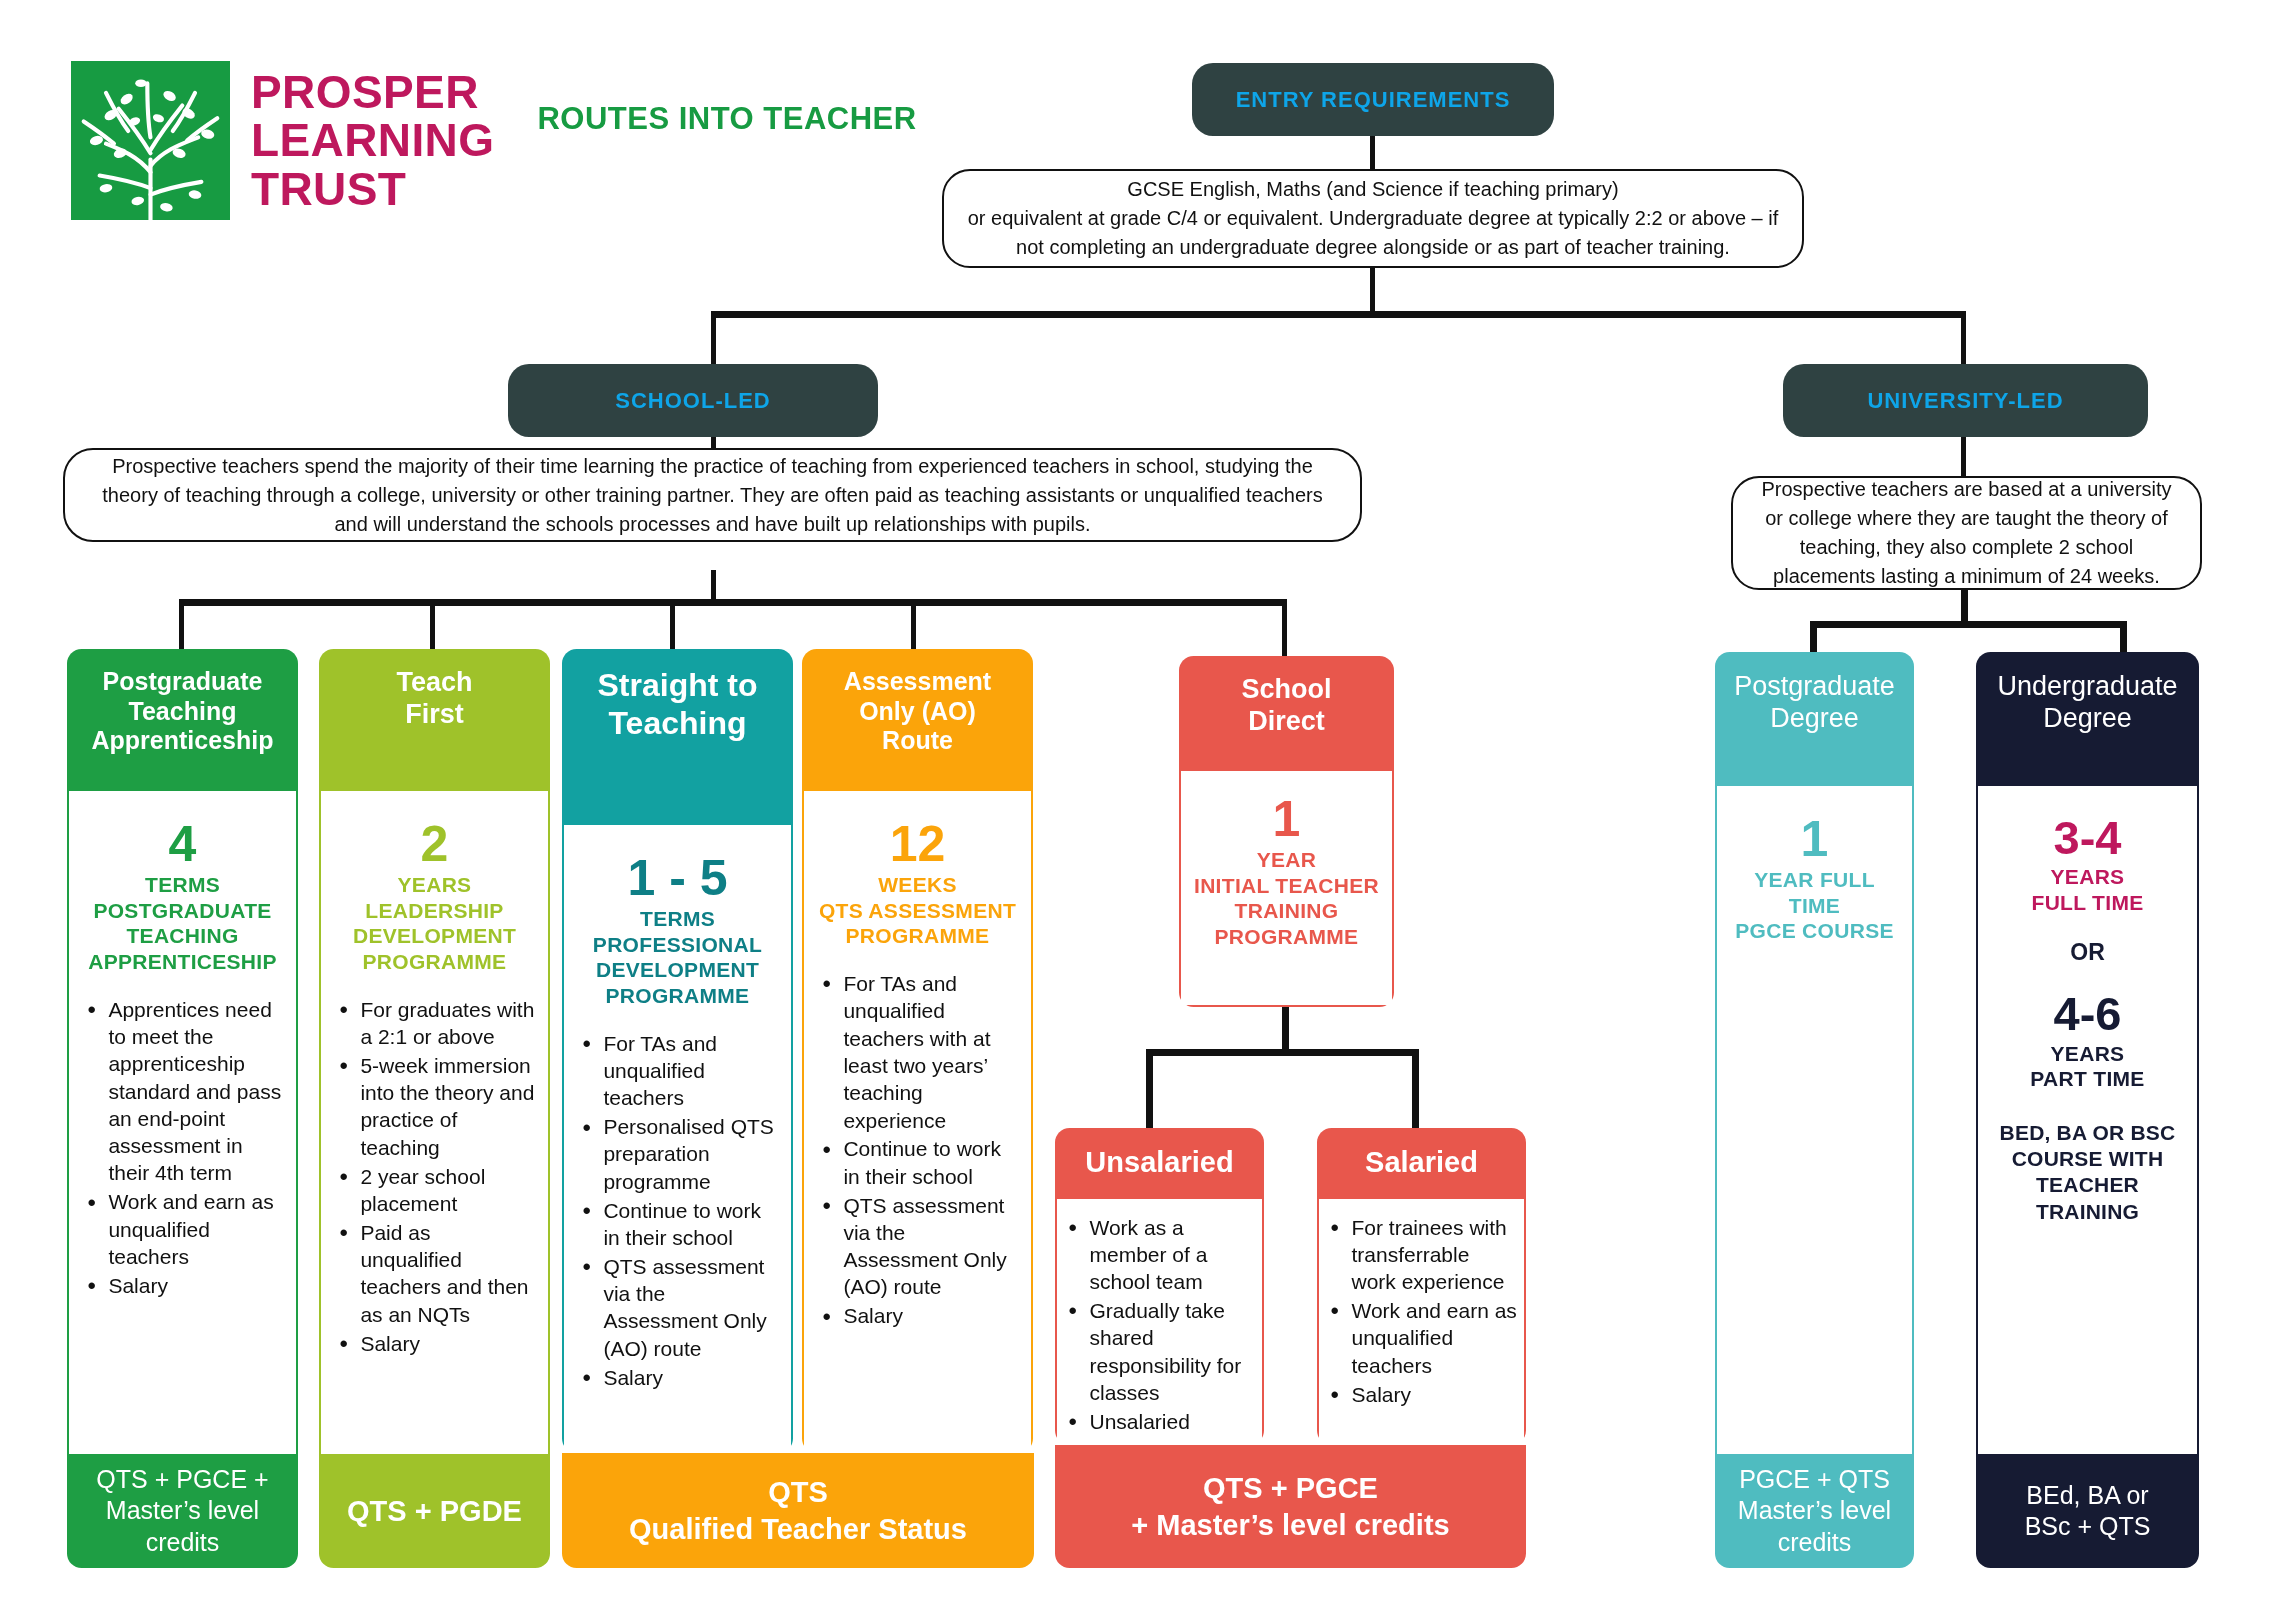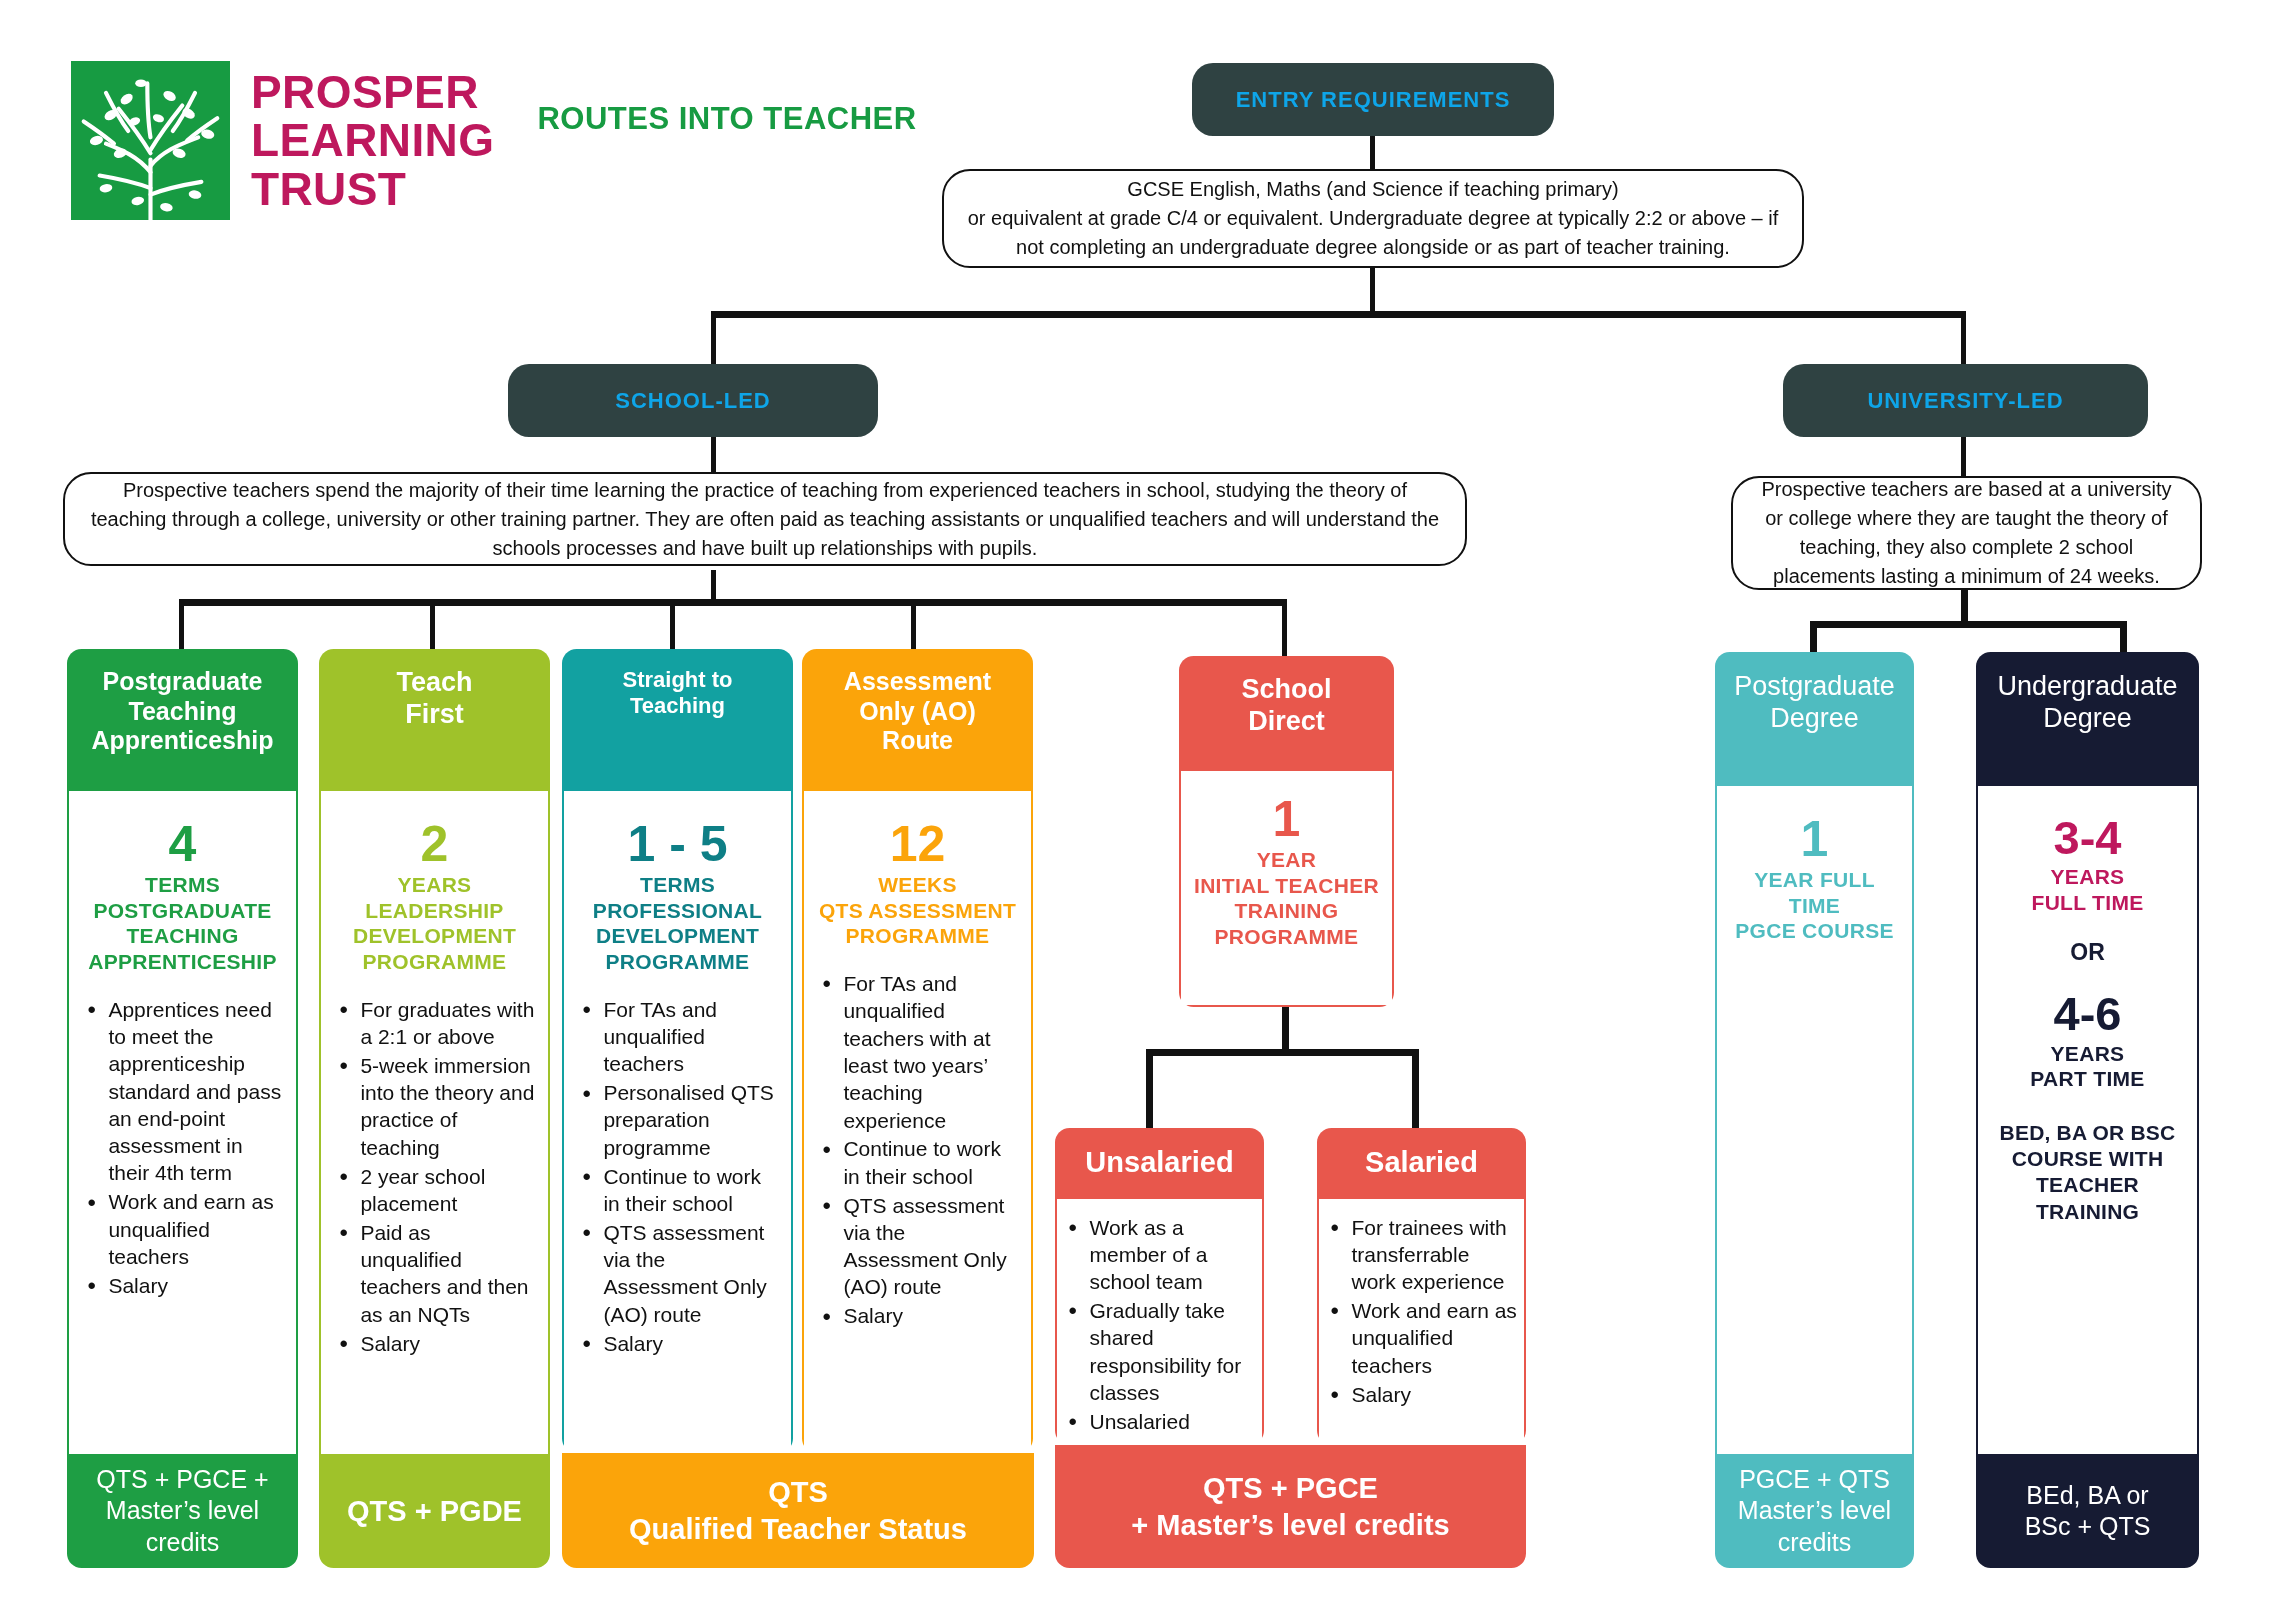--- a/index.html
+++ b/index.html
@@ -127,21 +127,21 @@
 
   <div class="ln" style="left:1370px;top:268px;width:4.9px;height:45px;"></div>
   <div class="ln" style="left:711px;top:311px;width:1255px;height:6.5px;"></div>
   <div class="ln" style="left:711px;top:311px;width:4.9px;height:57px;"></div>
   <div class="ln" style="left:1961px;top:311px;width:4.9px;height:57px;"></div>
 
   <div class="pill" style="left:508px;top:364px;width:370px;height:73px;font-size:22px;">
     <span>SCHOOL-LED</span>
   </div>
   <div class="ln" style="left:711px;top:437px;width:4.9px;height:41px;"></div>
-  <div class="note" style="left:63px;top:472px;width:1404px;height:94px;font-size:20px;">
+  <div class="note" style="left:63px;top:448px;width:1299px;height:94px;font-size:20px;border-radius:30px;">
     <span>Prospective teachers spend the majority of their time learning the practice of teaching from experienced teachers in school, studying the theory of teaching through a college, university or other training partner. They are often paid as teaching assistants or unqualified teachers and will understand the schools processes and have built up relationships with pupils.</span>
   </div>
   <div class="ln" style="left:711px;top:570px;width:4.9px;height:32px;"></div>
   <div class="ln" style="left:179px;top:599px;width:1108px;height:6.5px;"></div>
   <div class="ln" style="left:179px;top:599px;width:4.9px;height:50px;"></div>
   <div class="ln" style="left:430px;top:599px;width:4.9px;height:50px;"></div>
   <div class="ln" style="left:670px;top:599px;width:4.9px;height:50px;"></div>
   <div class="ln" style="left:911px;top:599px;width:4.9px;height:50px;"></div>
   <div class="ln" style="left:1282px;top:599px;width:4.9px;height:57px;"></div>
 
@@ -192,21 +192,21 @@
         <li>Paid as unqualified teachers and then as an NQTs</li>
         <li>Salary</li>
       </ul>
     </div>
     <div class="card-foot" style="background:#9FC22A;height:114px;font-size:29px;">
       <span>QTS + PGDE</span>
     </div>
   </div>
 
   <div class="card" style="left:562px;top:649px;width:231px;height:804px;">
-    <div class="card-head" style="background:#12A1A1;height:142px;font-size:22px;line-height:1.18;white-space:pre-line;">
+    <div class="card-head" style="background:#12A1A1;height:176px;font-size:32px;line-height:1.18;white-space:pre-line;">
       <span>Straight to
 Teaching</span>
     </div>
     <div class="card-body" style="border-color:#12A1A1;border-bottom:0;">
       <div class="dur" style="color:#0E7F86;">
         <div class="num">1 - 5</div>
         <div class="lbl" style="white-space:pre-line;">TERMS
 PROFESSIONAL
 DEVELOPMENT
 PROGRAMME</div>

